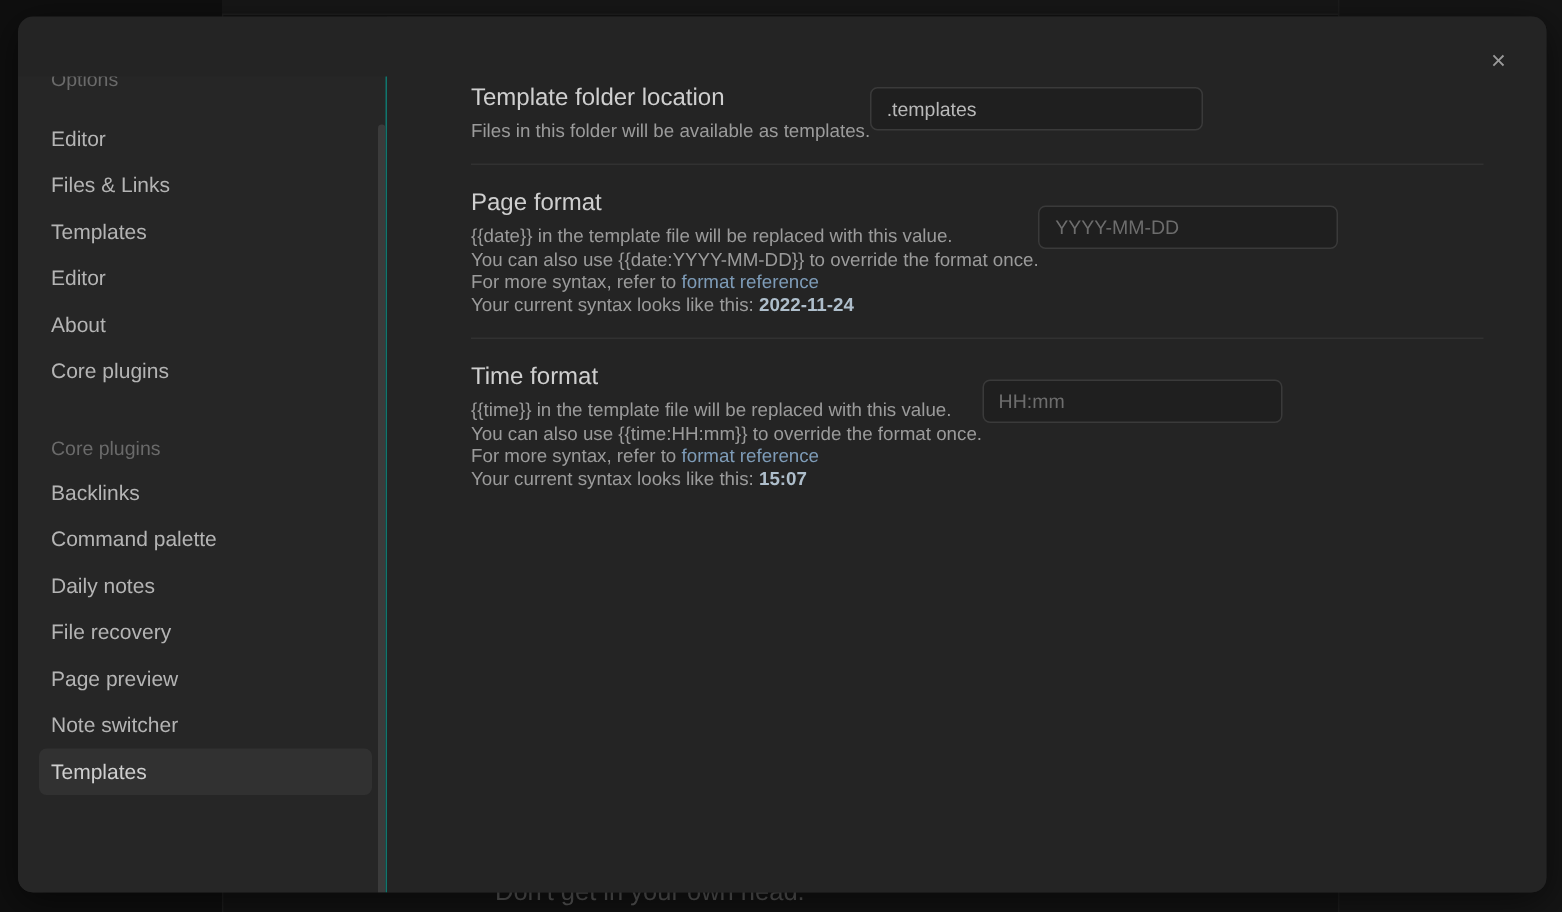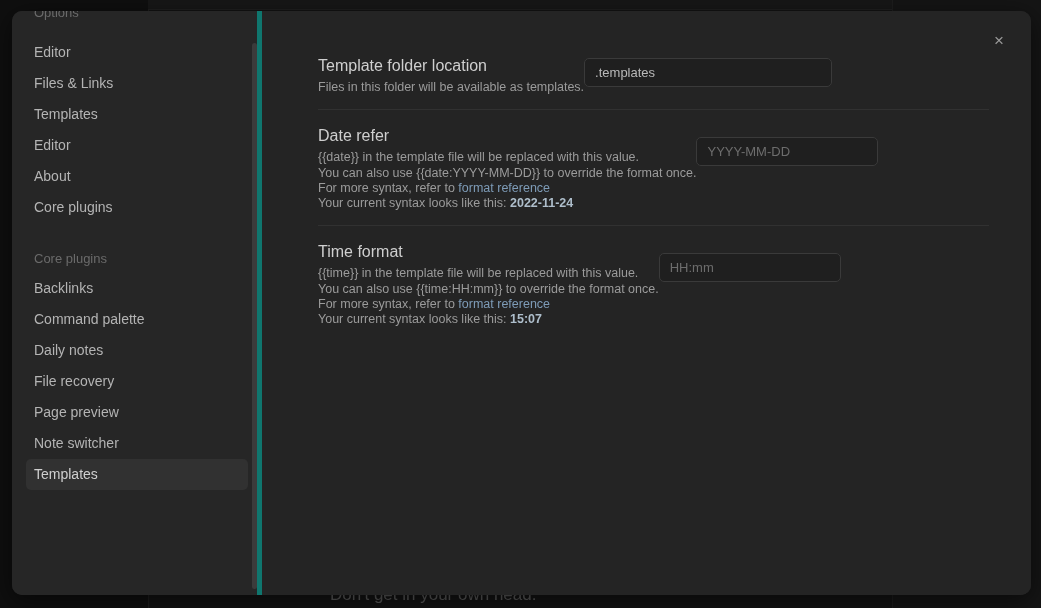--- a/index.html
+++ b/index.html
@@ -62,23 +62,24 @@
     overflow: hidden;
     display: flex;
   }
 
   
   #modal-sidebar {
     position: relative;
     width: 245px;
     flex: 0 0 245px;
     background: #262626;
-    border-right: 5px solid #0f766e;
+    border-right: 1px solid #0f766e;
     padding-top: 0;
     overflow: hidden;
+    margin-top: 40px;
   }
   #options-header {
     position: absolute;
     top: -6px;
     left: 22px;
     font-size: 13px;
     color: #6a6a6a;
   }
   .nav-list { margin: 0; padding: 0; list-style: none; }
   .nav-item {
@@ -173,34 +174,34 @@
   .setting-desc {
     font-size: 12.5px;
     color: #9b9b9b;
     line-height: 1.22;
   }
   .setting-desc .desc-line { display: block; }
   .desc-link { color: #7e9cb8; cursor: pointer; }
   .desc-strong { color: #aebecb; font-weight: bold; }
   .setting-control { flex: 0 0 auto; padding-top: 2px; }
   .text-input {
-    width: 182px;
+    width: 200px;
     height: 29px;
     box-sizing: border-box;
     background: #1f1f1f;
     border: 1px solid #3a3a3a;
     border-radius: 5px;
     color: #b9b9b9;
     font-size: 13px;
     font-family: "Liberation Sans", sans-serif;
     padding: 0 10px;
     outline: none;
   }
   .text-input::placeholder { color: #6d6d6d; }
-  #row-template-folder .text-input { width: 248px; }
+  #row-template-folder .text-input { width: 222px; }
   #row-date-format { padding-top: 16px; }
   #row-time-format { padding-top: 16px; }
   #row-date-format .setting-control,
   #row-time-format .setting-control { padding-top: 11px; }
 </style>
 </head>
 <body>
 
 <div id="app-background">
   <div id="bg-left-pane"></div>
@@ -247,21 +248,21 @@
           <div class="setting-info">
             <div class="setting-name">Template folder location</div>
             <div class="setting-desc">
               <span class="desc-line"><span>Files in this folder will be available as templates.</span></span>
             </div>
           </div>
           <div class="setting-control"><input type="text" class="text-input" placeholder="" value=".templates" style=""></div>
         </div>
         <div class="setting-row" id="row-date-format">
           <div class="setting-info">
-            <div class="setting-name">Date refer</div>
+            <div class="setting-name">Page format</div>
             <div class="setting-desc">
               <span class="desc-line"><span>{{date}} in the template file will be replaced with this value.</span></span>
               <span class="desc-line"><span>You can also use {{date:YYYY-MM-DD}} to override the format once.</span></span>
               <span class="desc-line"><span>For more syntax, refer to </span><span class="desc-link">format reference</span></span>
               <span class="desc-line"><span>Your current syntax looks like this: </span><span class="desc-strong">2022-11-24</span></span>
             </div>
           </div>
           <div class="setting-control"><input type="text" class="text-input" placeholder="YYYY-MM-DD" style=""></div>
         </div>
         <div class="setting-row" id="row-time-format">

